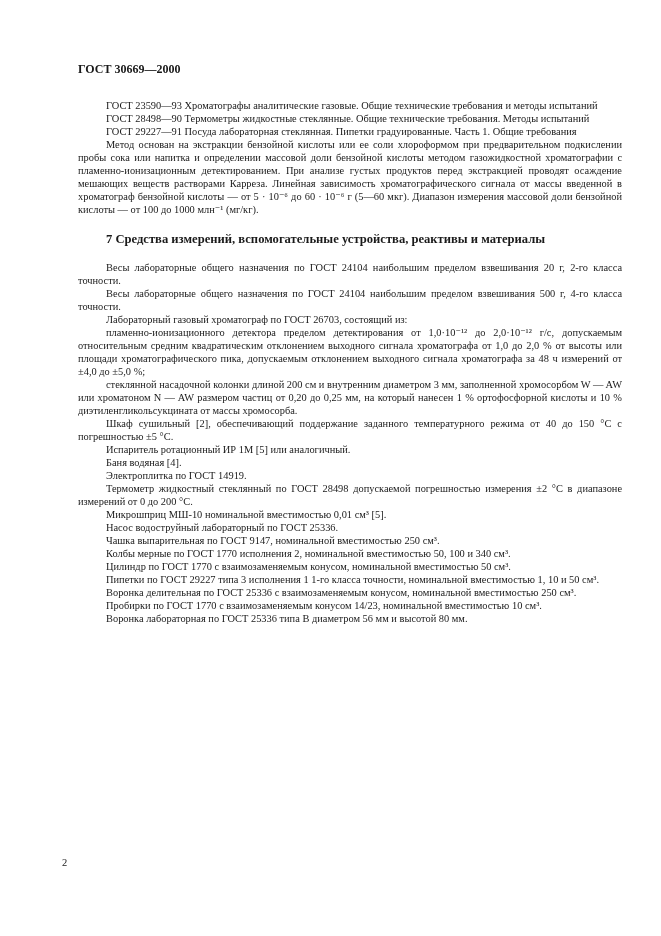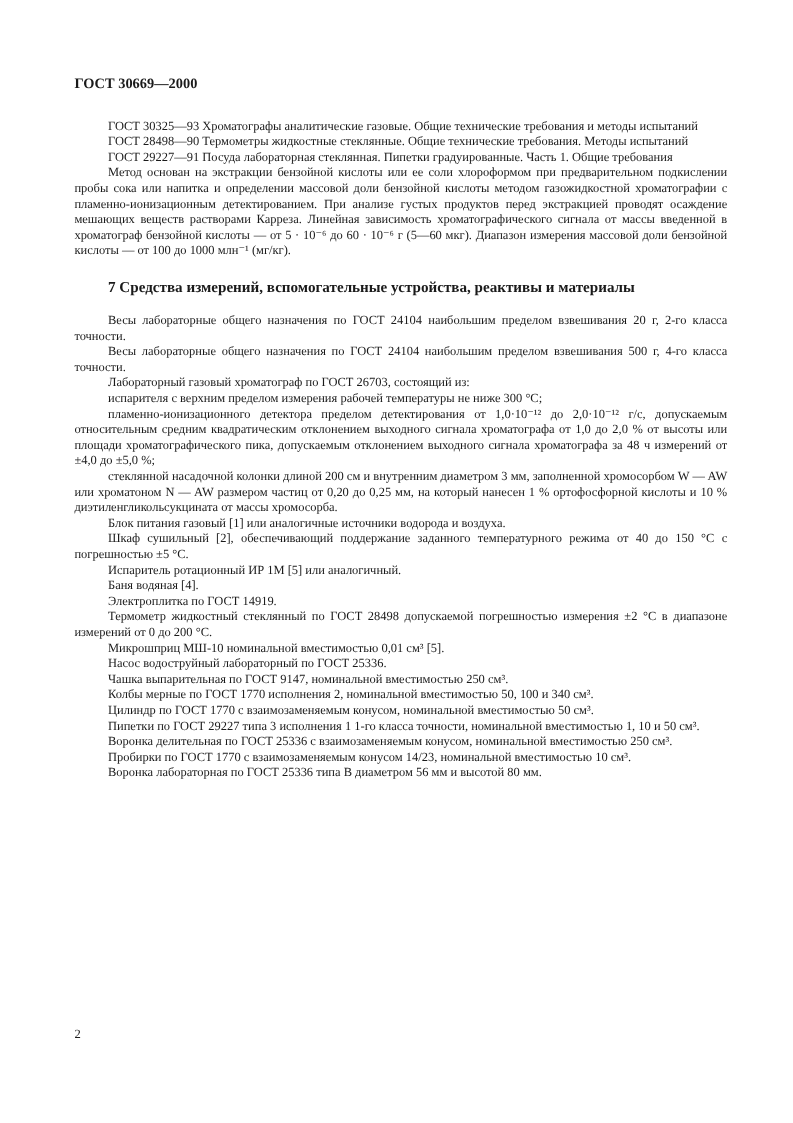--- a/index.html
+++ b/index.html
@@ -1,45 +1,43 @@
 <!DOCTYPE html>
 <html><head>
 <meta charset="utf-8">
 <style>
   html, body { margin: 0; padding: 0; background: #ffffff; }
   body { width: 661px; height: 936px; position: relative; overflow: hidden;
          font-family: "Liberation Serif", "DejaVu Serif", serif; color: #1a1a1a; }
-  .page { position: absolute; left: 62px; top: 62px; width: 544px; }
+  .page { position: absolute; left: 78px; top: 62px; width: 544px; }
   .doc-id { font-weight: bold; font-size: 12px; margin: 0 0 22px 0; }
   .para { font-size: 10.4px; line-height: 13px; text-align: justify; margin: 0;
           text-indent: 28px; }
   .h2 { font-weight: bold; font-size: 12.6px; margin: 16px 0 14px 28px; }
   .pagenum { position: absolute; left: 62px; top: 857px; font-size: 10.5px; }
 </style>
 </head>
 <body>
 
 <div class="page">
   <div class="doc-id">ГОСТ 30669—2000</div>
 
-  <p class="para">ГОСТ 30325—93 Хроматографы аналитические газовые. Общие технические требования и методы испытаний</p>
+  <p class="para">ГОСТ 23590—93 Хроматографы аналитические газовые. Общие технические требования и методы испытаний</p>
   <p class="para">ГОСТ 28498—90 Термометры жидкостные стеклянные. Общие технические требования. Методы испытаний</p>
   <p class="para">ГОСТ 29227—91 Посуда лабораторная стеклянная. Пипетки градуированные. Часть 1. Общие требования</p>
 
   <p class="para">Метод основан на экстракции бензойной кислоты или ее соли хлороформом при предварительном подкислении пробы сока или напитка и определении массовой доли бензойной кислоты методом газожидкостной хроматографии с пламенно-ионизационным детектированием. При анализе густых продуктов перед экстракцией проводят осаждение мешающих веществ растворами Карреза. Линейная зависимость хроматографического сигнала от массы введенной в хроматограф бензойной кислоты — от 5 · 10⁻⁶ до 60 · 10⁻⁶ г (5—60 мкг). Диапазон измерения массовой доли бензойной кислоты — от 100 до 1000 млн⁻¹ (мг/кг).</p>
 
   <div class="h2">7 Средства измерений, вспомогательные устройства, реактивы и материалы</div>
   <div id="s4">
       <p class="para">Весы лабораторные общего назначения по ГОСТ 24104 наибольшим пределом взвешивания 20 г, 2-го класса точности.</p>
       <p class="para">Весы лабораторные общего назначения по ГОСТ 24104 наибольшим пределом взвешивания 500 г, 4-го класса точности.</p>
       <p class="para">Лабораторный газовый хроматограф по ГОСТ 26703, состоящий из:</p>
-      <p class="para">испарителя с верхним пределом измерения рабочей температуры не ниже 300 °С;</p>
       <p class="para">пламенно-ионизационного детектора пределом детектирования от 1,0·10⁻¹² до 2,0·10⁻¹² г/с, допускаемым относительным средним квадратическим отклонением выходного сигнала хроматографа от 1,0 до 2,0 % от высоты или площади хроматографического пика, допускаемым отклонением выходного сигнала хроматографа за 48 ч измерений от ±4,0 до ±5,0 %;</p>
       <p class="para">стеклянной насадочной колонки длиной 200 см и внутренним диаметром 3 мм, заполненной хромосорбом W — AW или хроматоном N — AW размером частиц от 0,20 до 0,25 мм, на который нанесен 1 % ортофосфорной кислоты и 10 % диэтиленгликольсукцината от массы хромосорба.</p>
-      <p class="para">Блок питания газовый [1] или аналогичные источники водорода и воздуха.</p>
       <p class="para">Шкаф сушильный [2], обеспечивающий поддержание заданного температурного режима от 40 до 150 °С с погрешностью ±5 °С.</p>
       <p class="para">Испаритель ротационный ИР 1М [5] или аналогичный.</p>
       <p class="para">Баня водяная [4].</p>
       <p class="para">Электроплитка по ГОСТ 14919.</p>
       <p class="para">Термометр жидкостный стеклянный по ГОСТ 28498 допускаемой погрешностью измерения ±2 °С в диапазоне измерений от 0 до 200 °С.</p>
       <p class="para">Микрошприц МШ-10 номинальной вместимостью 0,01 см³ [5].</p>
       <p class="para">Насос водоструйный лабораторный по ГОСТ 25336.</p>
       <p class="para">Чашка выпарительная по ГОСТ 9147, номинальной вместимостью 250 см³.</p>
       <p class="para">Колбы мерные по ГОСТ 1770 исполнения 2, номинальной вместимостью 50, 100 и 340 см³.</p>
       <p class="para">Цилиндр по ГОСТ 1770 с взаимозаменяемым конусом, номинальной вместимостью 50 см³.</p>

